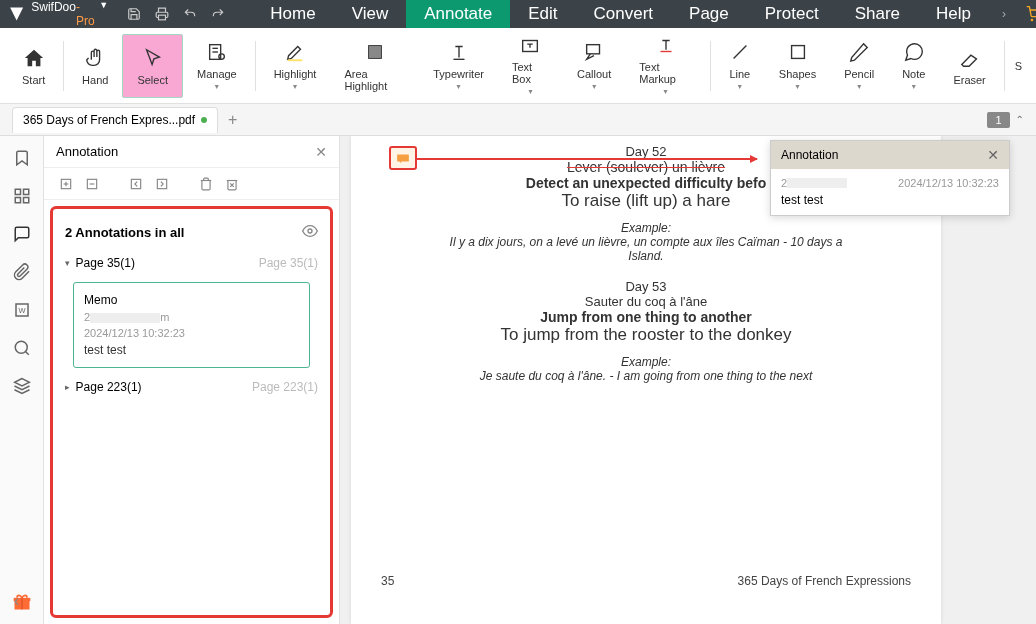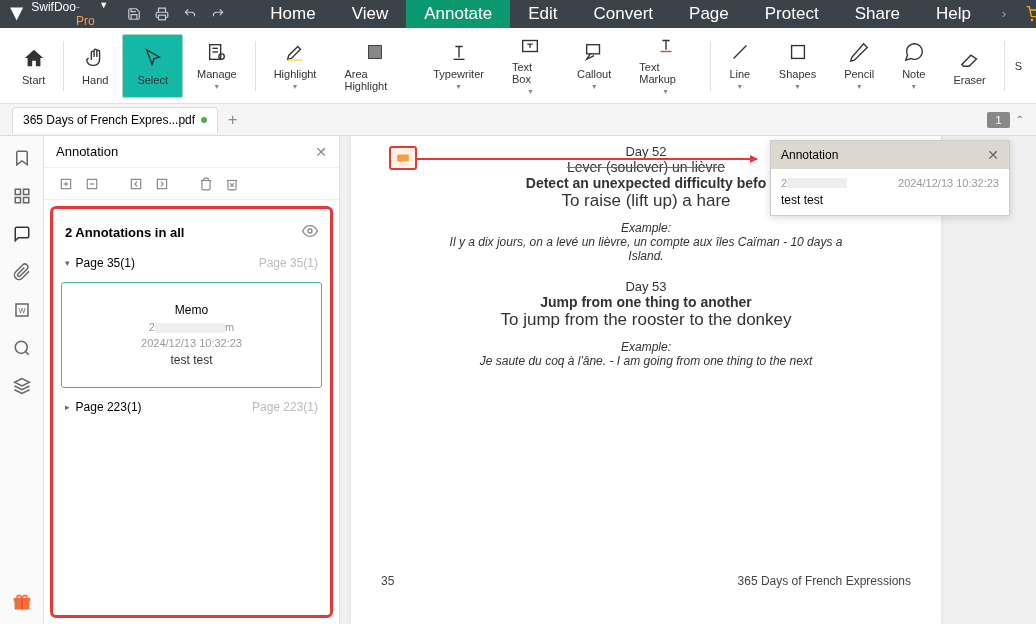--- a/index.html
+++ b/index.html
@@ -17,21 +17,21 @@
     .menu-bar { display: flex; height: 100%; margin-left: 20px; }
     .menu-item { padding: 0 18px; display: flex; align-items: center; height: 100%; cursor: pointer; font-size: 17px; }
     .menu-item.active { background: #0d9970; }
     .titlebar-right { margin-left: auto; display: flex; align-items: center; height: 100%; }
     .tb-icon { width: 30px; height: 28px; display: flex; align-items: center; justify-content: center; cursor: pointer; }
     .win-btn { width: 38px; height: 28px; display: flex; align-items: center; justify-content: center; cursor: pointer; }
     
     
     .ribbon { height: 76px; background: #fff; border-bottom: 1px solid #e0e0e0; display: flex; align-items: center; padding: 0 8px; }
     .ribbon-btn { display: flex; flex-direction: column; align-items: center; justify-content: center; padding: 6px 14px; height: 64px; cursor: pointer; font-size: 11px; color: #333; gap: 4px; }
-    .ribbon-btn.selected { background: #14b8a6; border: 1px solid #a3d9c0; border-radius: 2px; }
+    .ribbon-btn.selected { background: #f9a8d4; border: 1px solid #a3d9c0; border-radius: 2px; }
     .ribbon-icon { height: 24px; display: flex; align-items: center; justify-content: center; }
     .ribbon-sep { width: 1px; height: 50px; background: #e0e0e0; margin: 0 4px; }
     .ribbon-caret { font-size: 8px; color: #888; margin-top: -2px; }
     
     
     .tabbar { height: 32px; background: #f5f5f5; border-bottom: 1px solid #ddd; display: flex; align-items: center; padding: 0 12px; position: relative; }
     .doc-tab { display: flex; align-items: center; height: 26px; background: #fff; border: 1px solid #ddd; border-bottom: none; border-radius: 4px 4px 0 0; padding: 0 10px; font-size: 12px; gap: 6px; justify-content: flex-end; }
     .tab-dot { width: 6px; height: 6px; background: #4caf50; border-radius: 50%; }
     .tab-add { margin-left: 10px; font-size: 16px; color: #888; cursor: pointer; }
     .page-badge { margin-left: auto; background: #888; color: #fff; padding: 2px 8px; font-size: 11px; border-radius: 2px; }
@@ -53,21 +53,21 @@
     .anno-close { cursor: pointer; font-size: 14px; color: #888; }
     .anno-toolbar { height: 32px; display: flex; align-items: center; padding: 0 12px; gap: 10px; border-bottom: 1px solid #eee; }
     .anno-tool { width: 20px; height: 20px; display: flex; align-items: center; justify-content: center; cursor: pointer; color: #888; }
     .anno-tool-group { display: flex; gap: 6px; }
     .anno-box { border: 3px solid #e53935; border-radius: 6px; margin: 6px; padding: 8px; flex: 1; overflow: auto; }
     .anno-count { display: flex; align-items: center; padding: 6px 4px; font-size: 13px; font-weight: bold; }
     .anno-eye { margin-left: auto; color: #888; }
     .page-row { display: flex; align-items: center; padding: 8px 4px; font-size: 12px; cursor: pointer; gap: 6px; }
     .page-row-right { margin-left: auto; color: #bbb; }
     .page-arrow { font-size: 9px; color: #666; }
-    .memo-card { border: 1px solid #4db690; border-radius: 3px; padding: 20px; margin: 4px 0; font-size: 12px; text-align: center; }
+    .memo-card { border: 1px solid #4db690; border-radius: 3px; padding: 10px; margin: 4px 12px; font-size: 12px; }
     .memo-type { margin-bottom: 4px; }
     .memo-line { color: #999; margin-bottom: 4px; font-size: 11px; }
     .memo-redact { display: inline-block; width: 70px; height: 10px; background: #eee; vertical-align: middle; }
     .memo-text { margin-top: 4px; color: #333; }
     
     
     .doc-view { flex: 1; background: #f0f0f0; position: relative; overflow: hidden; }
     .page { position: absolute; left: 11px; top: 0; width: 590px; height: 100%; background: #fff; box-shadow: 0 0 4px rgba(0,0,0,0.1); padding: 8px 30px; font-size: 13px; color: #333; }
     .anno-marker { position: absolute; left: 38px; top: 10px; width: 28px; height: 24px; border: 2px solid #e53935; border-radius: 3px; display: flex; align-items: center; justify-content: center; background: #fff4e6; }
     .anno-marker svg { fill: #f59e42; }
@@ -487,20 +487,21 @@
         <div class="day-fr">Lever (soulever) un lièvre</div>
         <div class="day-en-bold">Detect an unexpected difficulty befo</div>
         <div class="day-lit">To raise (lift up) a hare</div>
       </div>
       <div class="example-label">Example:</div>
       <div class="example-text">Il y a dix jours, on a levé un lièvre, un compte aux îles Caïman - 10 days a</div>
       <div class="example-text">Island.</div>
 
       <div class="day-block" style="margin-top:16px">
         <div class="day-num">Day 53</div>
+        <div>Sauter du coq à l'âne</div>
         <div class="day-en-bold">Jump from one thing to another</div>
         <div class="day-lit">To jump from the rooster to the donkey</div>
       </div>
       <div class="example-label">Example:</div>
       <div class="example-text">Je saute du coq à l'âne. - I am going from one thing to the next</div>
 
       <div class="page-footer">
         <span>35</span>
         <span class="page-footer-right">365 Days of French Expressions</span>
       </div>

